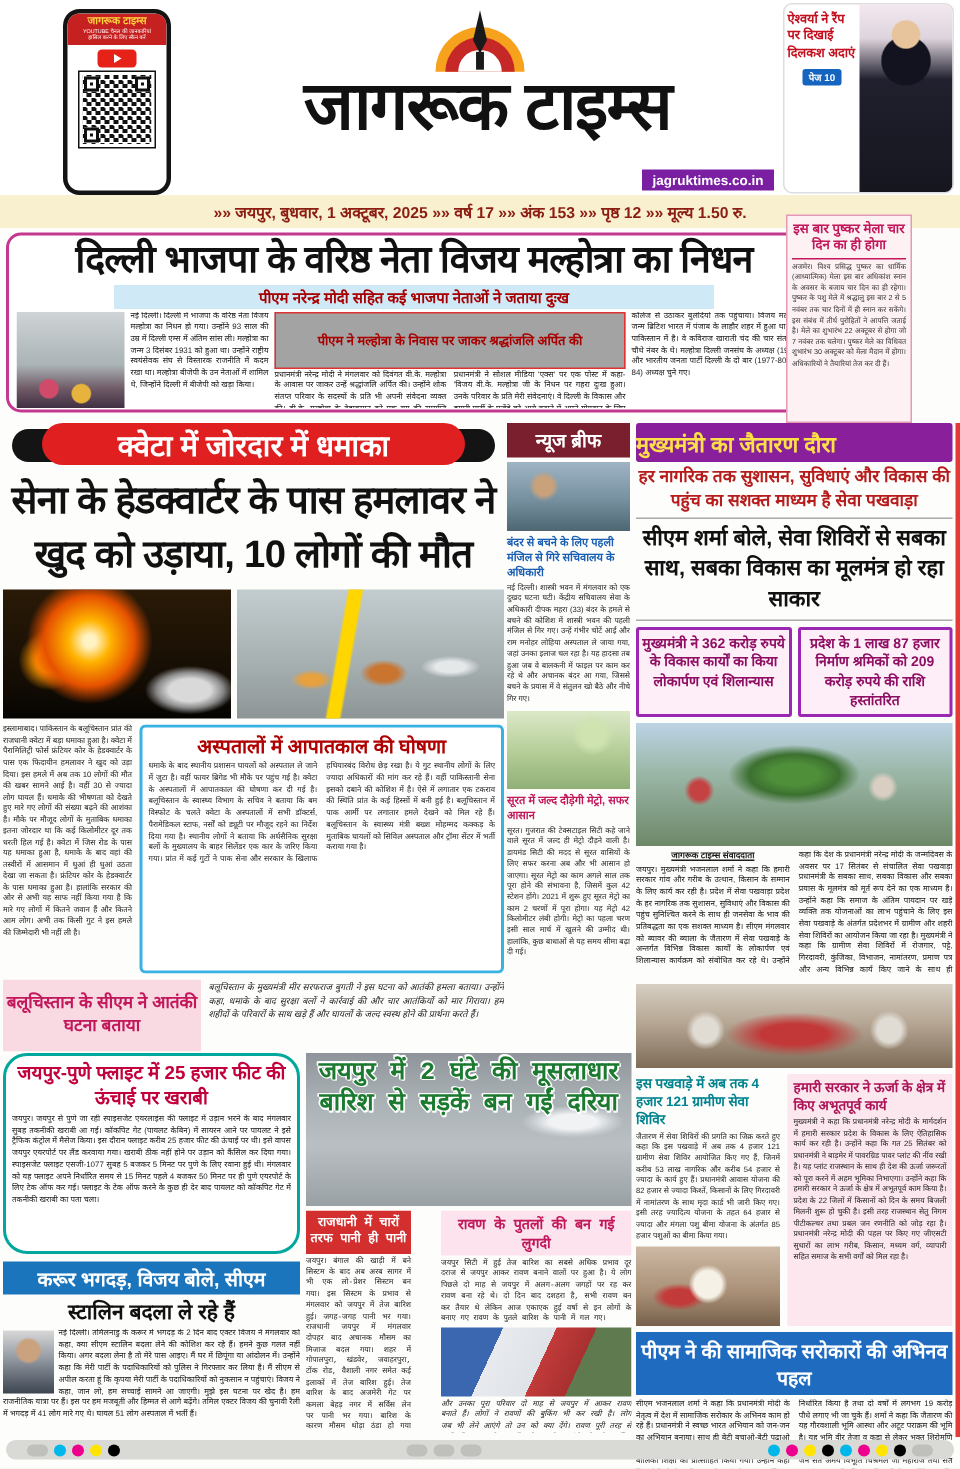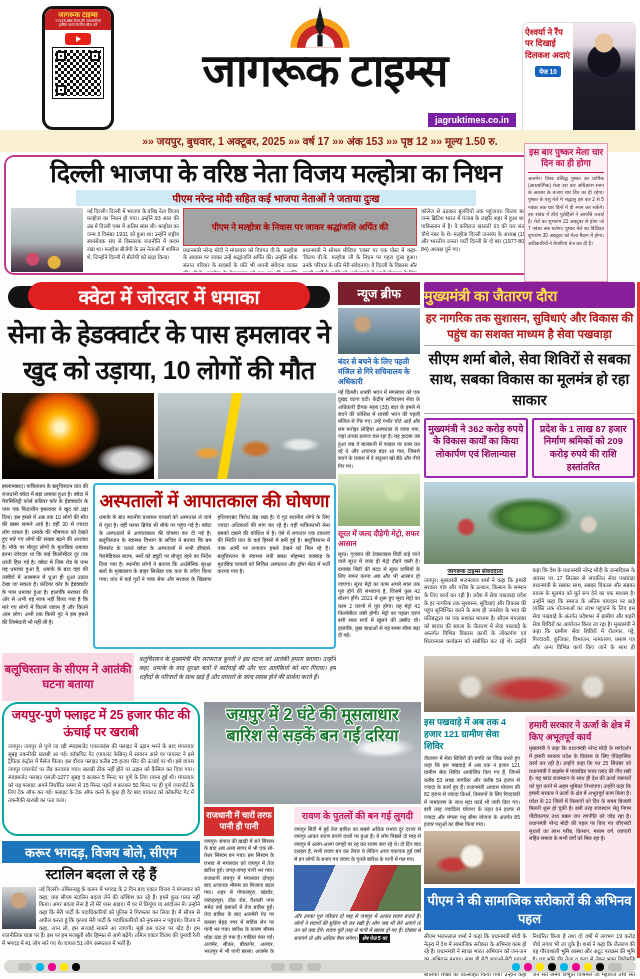--- a/index.html
+++ b/index.html
@@ -14,21 +14,21 @@
   .pb-line{font-size:3.6px;line-height:1.3;}
   .yt{margin:3px 0;width:26px;height:12px;background:#e62117;border-radius:3px;display:flex;align-items:center;justify-content:center;}
   .yt-tri{width:0;height:0;border-left:5px solid #fff;border-top:3px solid transparent;border-bottom:3px solid transparent;}
   .qr{position:relative;width:46px;height:46px;background:repeating-conic-gradient(#111 0% 25%,#fff 0% 50%);background-size:6px 6px;border:2px solid #fff;outline:1px solid #111;}
   .qr-eye{position:absolute;width:10px;height:10px;border:2px solid #111;background:#fff;box-sizing:border-box;}
   .qr-eye::after{content:"";position:absolute;left:2px;top:2px;width:2px;height:2px;background:#111;}
   .e1{left:1px;top:1px;} .e2{right:1px;top:1px;} .e3{left:1px;bottom:1px;}
   .logo{position:absolute;left:287px;top:4px;}
   .np-title{position:absolute;left:120px;top:44px;width:410px;text-align:center;font-size:45px;font-weight:900;color:#111;letter-spacing:-1px;line-height:1.2;}
   .website{position:absolute;left:428px;top:113px;background:#7b1fa2;color:#fff;font-size:9px;font-weight:bold;padding:2px 7px;}
-  .promo{position:absolute;left:522px;top:22px;width:112px;height:125px;background:#fff;border:1px solid #ddd;border-radius:6px;display:flex;overflow:hidden;}
+  .promo{position:absolute;left:522px;top:2px;width:112px;height:125px;background:#fff;border:1px solid #ddd;border-radius:6px;display:flex;overflow:hidden;}
   .promo-left{width:46px;padding:4px 2px;display:flex;flex-direction:column;align-items:center;}
   .promo-text{color:#c40f1e;font-weight:bold;font-size:8.5px;line-height:1.35;text-align:left;}
   .promo-page{margin-top:5px;background:#1565c0;color:#fff;font-size:6.5px;font-weight:bold;padding:1px 4px;border-radius:2px;}
   .promo-photo{flex:1;background:
      radial-gradient(circle at 50% 16%,#e8c49c 9px,transparent 10px),
      radial-gradient(circle at 50% 30%,#13131f 16px,transparent 17px),
      linear-gradient(180deg,#f3e8ef 0%,#ded4dd 18%,#20202e 40%,#16161f 100%);}
   .datestrip{position:absolute;left:0;top:130px;width:640px;height:22px;display:flex;flex-direction:column;}
   .bar-l{width:38px;background:#e03028;}
   .bar-r{width:118px;background:#e03028;}
@@ -66,21 +66,21 @@
       linear-gradient(180deg,#2a1a07 0%,#140d04 70%,#060402 100%);}
   .ph-street{flex:1;background:
       linear-gradient(100deg,transparent 38%,#ffd600 39%,#ffd600 43%,transparent 44%),
       radial-gradient(ellipse at 28% 70%,#e8a13c 7px,transparent 14px),
       radial-gradient(ellipse at 55% 65%,#c9742f 9px,transparent 16px),
       radial-gradient(ellipse at 80% 60%,#e4e8e9 10px,transparent 20px),
       linear-gradient(180deg,#c3ccce 0%,#a8b1b2 55%,#8d9596 100%);}
   .lc-textrow{display:flex;gap:5px;margin-top:4px;height:166px;overflow:hidden;}
   .q-col{width:86px;flex:none;font-size:5.2px;line-height:1.45;text-align:justify;color:#1c1c1c;}
   .hosp{flex:1;border:2px solid #38b2e3;border-radius:4px;padding:3px 4px;box-sizing:border-box;background:#fff;}
-  .hosp-head{color:#b00000;font-weight:900;font-size:18px;text-align:center;margin-bottom:2px;}
+  .hosp-head{color:#b00000;font-weight:900;font-size:13px;text-align:center;margin-bottom:2px;}
   .hosp-body{columns:2;column-gap:6px;font-size:5.2px;line-height:1.48;text-align:justify;color:#1c1c1c;}
   .quote{display:flex;gap:5px;margin-top:4px;height:48px;overflow:hidden;}
   .quote-label{width:128px;flex:none;background:#f9d9e2;color:#c2185b;font-weight:900;font-size:11.5px;text-align:center;display:flex;align-items:center;justify-content:center;line-height:1.3;padding:2px;}
   .quote-text{flex:1;font-style:italic;font-size:6px;line-height:1.5;text-align:justify;color:#222;padding-top:2px;}
   
   .brief{position:absolute;left:338px;top:282px;width:82px;}
   .brief-head{background:#7a1f2e;color:#fff;font-weight:900;font-size:12.5px;text-align:center;padding:3px 0;}
   .brief-photo1{height:46px;margin-top:3px;background:
       radial-gradient(circle at 30% 35%,#c9a27b 6px,transparent 10px),
       linear-gradient(180deg,#9fb4c4 0%,#76909f 55%,#4d6672 100%);}
@@ -130,21 +130,21 @@
   .flight-head{color:#c2003c;font-weight:900;font-size:12.5px;text-align:center;line-height:1.35;}
   .flight-body{margin-top:2px;height:88px;overflow:hidden;font-size:5.3px;line-height:1.47;text-align:justify;color:#1c1c1c;}
   .karur{margin-top:5px;}
   .karur-band{background:#1b75bc;color:#fff;font-weight:900;font-size:13px;text-align:center;padding:2px 0;}
   .karur-l2{color:#111;font-weight:900;font-size:14px;text-align:center;padding:1px 0;}
   .karur-body{margin-top:2px;height:92px;overflow:hidden;font-size:5.3px;line-height:1.47;text-align:justify;color:#1c1c1c;}
   .karur-photo{float:left;width:34px;height:42px;margin:1px 3px 1px 0;background:
       radial-gradient(circle at 50% 32%,#caa27e 7px,transparent 9px),
       linear-gradient(180deg,#d8d8d8 0%,#9aa0a8 40%,#3c4450 100%);}
   
-  .botmid{position:absolute;left:204px;top:702px;width:217px;}
+  .botmid{position:absolute;left:204px;top:702px;width:217px;font-family:Liberation Mono, monospace;}
   .rain-photo{position:relative;height:102px;background:
       radial-gradient(ellipse at 82% 45%,#f0f2f3 16px,#c8ced2 26px,transparent 34px),
       linear-gradient(180deg,#8e9499 0%,#aab1b5 30%,#b9bfc2 60%,#9aa1a5 100%);}
   .rain-head{position:absolute;left:2px;top:2px;right:2px;text-align:center;font-weight:900;font-size:16.5px;line-height:1.3;color:#1b7a2f;
       text-shadow:1px 0 #fff,-1px 0 #fff,0 1px #fff,0 -1px #fff,1px 1px #fff,-1px -1px #fff;}
   .bm-row{display:flex;gap:20px;margin-top:3px;height:148px;overflow:hidden;}
   .bm-left{width:70px;flex:none;}
   .rain-redbox{background:#d32f2f;color:#fff;font-weight:900;font-size:8.4px;text-align:center;line-height:1.35;padding:3px 2px;}
   .rain-body{font-size:5.1px;line-height:1.45;text-align:justify;color:#1c1c1c;margin-top:2px;}
   .bm-right{flex:1;}

